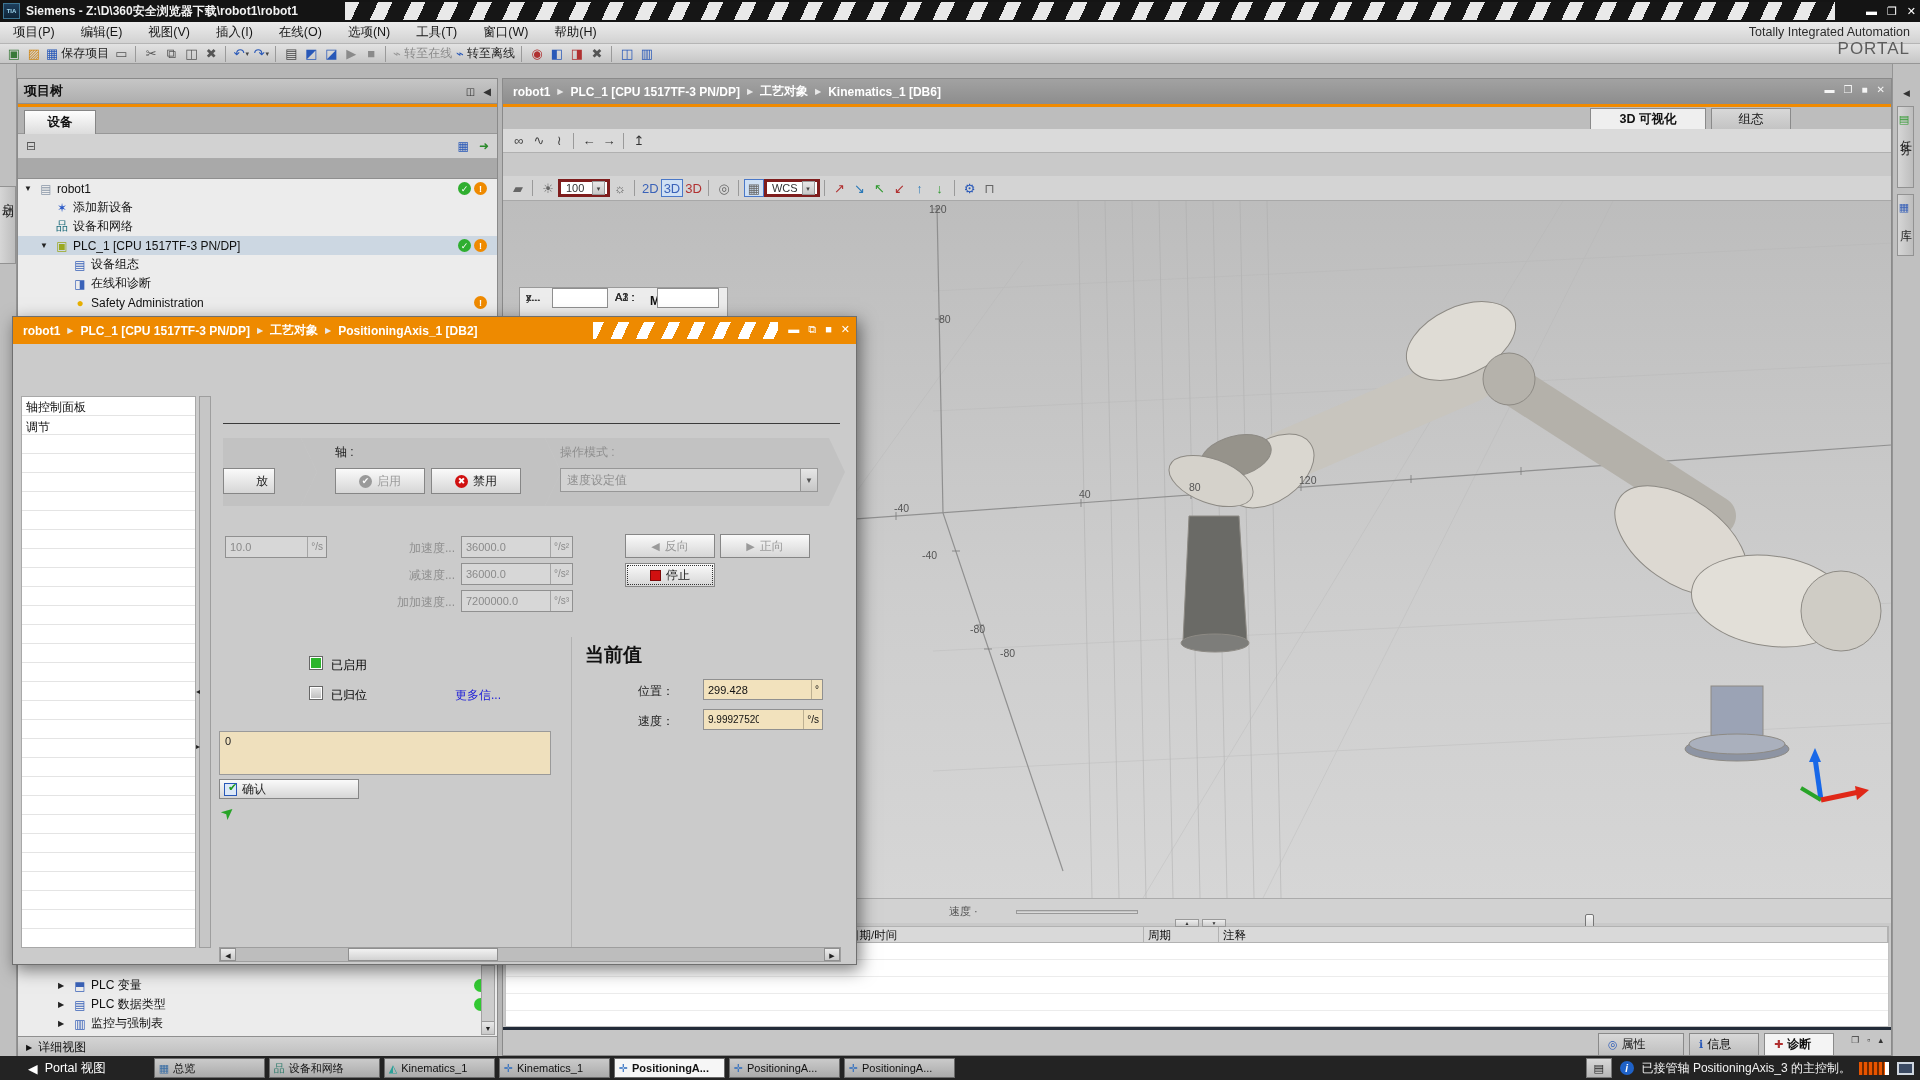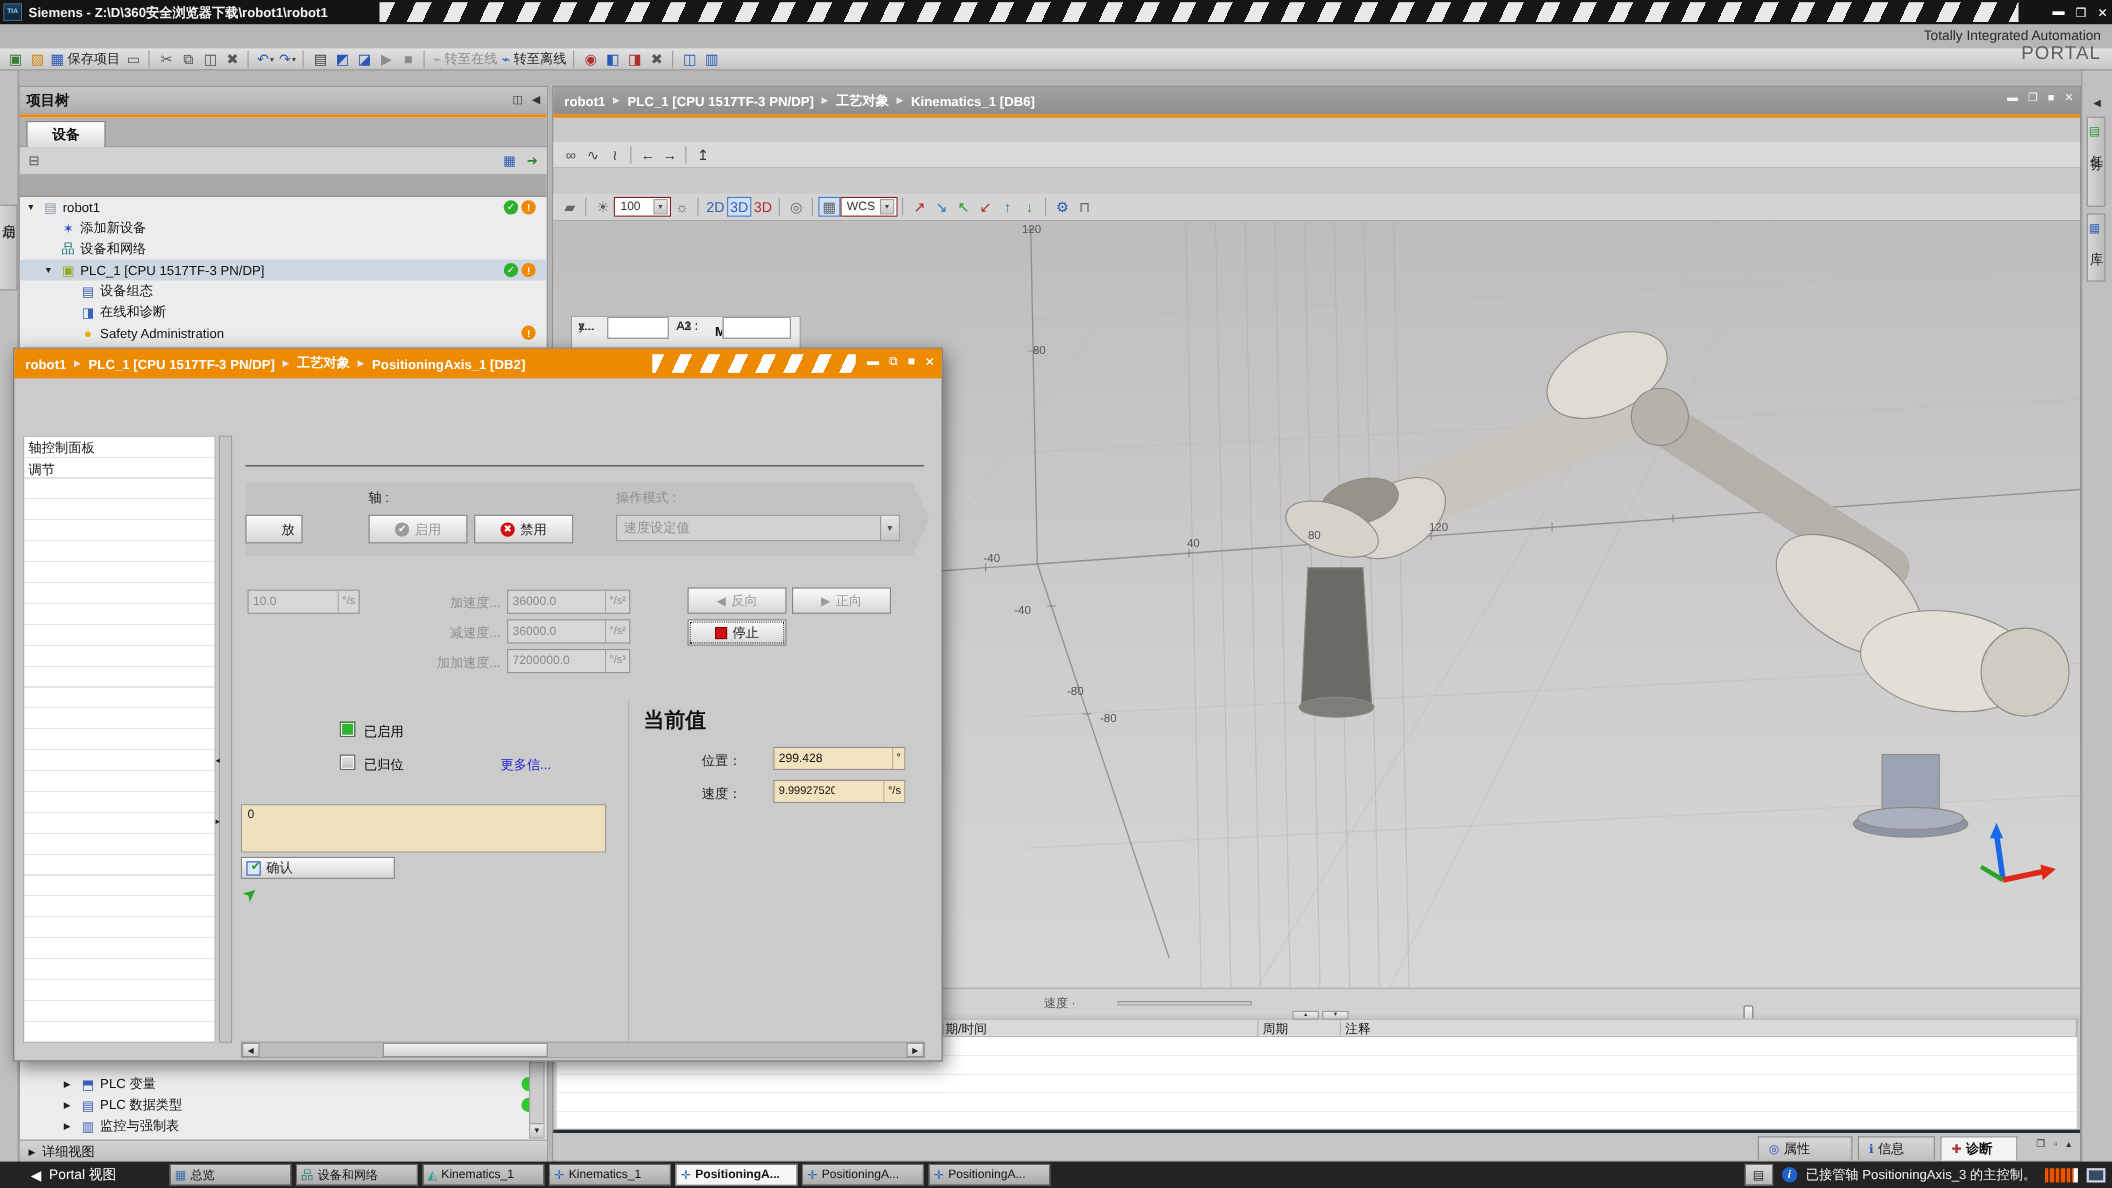--- a/index.html
+++ b/index.html
@@ -61,21 +61,21 @@
   .crumb{font-size:12px;font-weight:bold;color:#fff;}
   .crumb-sep{font-size:8px;margin:0 7px;color:#e8e8e8;}
   .crumb-seg:last-child .crumb-sep{display:none;}
   .doc-btns{position:absolute;right:6px;top:5px;display:flex;gap:9px;color:#f5f5f5;font-size:10px;}
   .doctabs{position:absolute;left:0;right:0;top:28px;height:22px;background:#bdbdbd;}
   .doctab{position:absolute;top:1px;height:21px;display:flex;align-items:center;justify-content:center;border:1px solid #8a8a8a;border-bottom:none;font-size:12.5px;background:linear-gradient(#d8d8d8,#c4c4c4);padding:0 14px;}
   .doctab.active{background:#efefef;font-weight:bold;}
   .ktb1{position:absolute;left:0;right:0;top:50px;height:24px;background:#dadada;border-bottom:1px solid #b0b0b0;display:flex;align-items:center;padding-left:6px;}
   .statusline{position:absolute;left:0;right:0;top:74px;height:23px;background:#e8e8e8;border-bottom:1px solid #c2c2c2;display:flex;align-items:center;padding-left:7px;font-weight:bold;font-size:13px;}
   .ktb2{position:absolute;left:0;right:0;top:97px;height:25px;background:#d4d4d4;border-bottom:1px solid #a8a8a8;display:flex;align-items:center;padding-left:5px;}
-  .tbtn.select{border:1px solid #7f1d1d;background:#fff;height:18px;padding:0 2px 0 5px;font-size:11px;min-width:52px;justify-content:space-between;}
+  .tbtn.select{border:3px solid #7f1d1d;background:#fff;height:18px;padding:0 2px 0 5px;font-size:11px;min-width:52px;justify-content:space-between;}
   .tbtn.select .tb-glyph{font-size:11px;}
   .tbtn.select .tb-dd{width:13px;height:14px;background:linear-gradient(#e8e8e8,#c8c8c8);border:1px solid #999;text-align:center;line-height:13px;font-size:7px;margin-left:4px;}
   .tbtn.active3d{border:1px solid #4a78c8;background:#cfe0f4;}
   .viewport{position:absolute;left:0;right:0;top:122px;height:697px;background:linear-gradient(180deg,#bdbdbd,#cdcdcd 55%,#d6d6d6);overflow:hidden;}
   .axis-label{position:absolute;font-size:10.5px;color:#555;z-index:2;}
   .wcs-panel{position:absolute;left:16px;top:86px;width:209px;height:122px;background:rgba(238,238,238,.95);border:1px solid #9a9a9a;z-index:5;overflow:hidden;}
   .wcs-hdr{position:absolute;top:6px;font-weight:bold;font-size:12px;}
   .wcs-row{position:absolute;left:0;width:100%;height:22px;}
   .wl{position:absolute;left:6px;top:3px;font-size:11px;color:#333;}
   .wl2{position:absolute;left:95px;top:3px;font-size:11px;color:#333;}
@@ -162,20 +162,32 @@
     <span class="title-text">Siemens  -  Z:\D\360安全浏览器下载\robot1\robot1</span>
     <div class="hazard-title"></div>
     <div class="win-btns">
 
     <span>▬</span>
         <span>❐</span>
         <span>✕</span>
       </div>
   </div>
 
+  <div class="abs menubar">
+
+  <span class="menu-item">项目(P)</span>
+      <span class="menu-item">编辑(E)</span>
+      <span class="menu-item">视图(V)</span>
+      <span class="menu-item">插入(I)</span>
+      <span class="menu-item">在线(O)</span>
+      <span class="menu-item">选项(N)</span>
+      <span class="menu-item">工具(T)</span>
+      <span class="menu-item">窗口(W)</span>
+      <span class="menu-item">帮助(H)</span>
+    </div>
 
   <div class="abs brand">
     <div class="brand-l1">Totally Integrated Automation</div>
     <div class="brand-l2">PORTAL</div>
   </div>
 
   <div class="abs toolbar">
 
       <span class="tbtn">
         <span class="tb-glyph" style="color: rgb(58, 122, 58);">▣</span>
@@ -487,20 +499,24 @@
         </span>
       </div>
     <div class="doc-btns">
 
     <span>▬</span>
         <span>❐</span>
         <span>■</span>
         <span>✕</span>
       </div>
     <div class="orange-line" style="top:25px;"></div>
+    <div class="doctabs">
+      <div class="doctab active" style="right:185px;width:116px;">3D 可视化</div>
+      <div class="doctab" style="right:100px;width:80px;">组态</div>
+    </div>
     <div class="ktb1">
 
         <span class="tbtn">
           <span class="tb-glyph" style="color: rgb(68, 68, 68);">∞</span>
         </span>
 
         <span class="tbtn">
           <span class="tb-glyph" style="color: rgb(68, 68, 68);">∿</span>
         </span>
 

